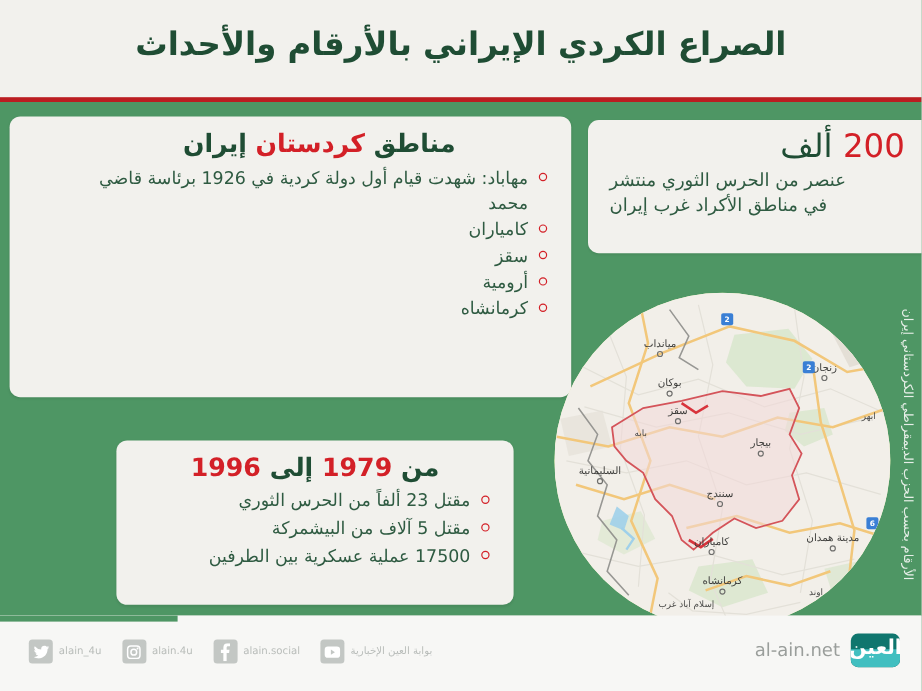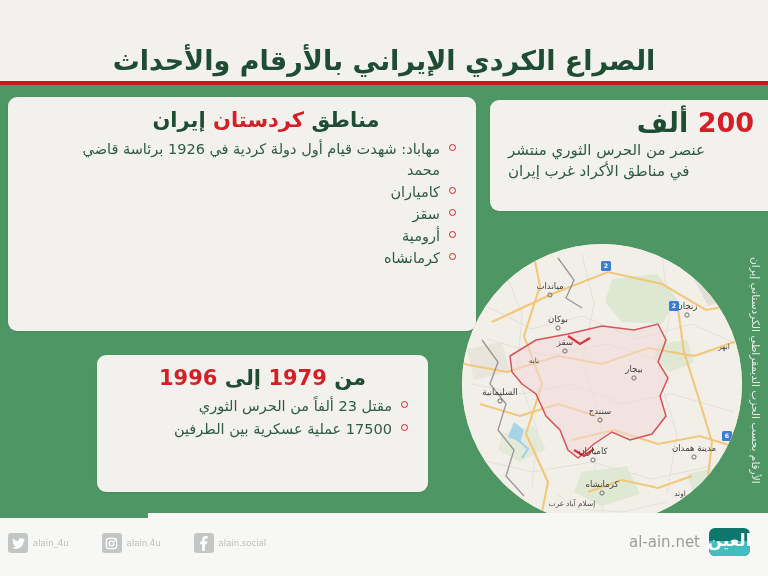--- a/index.html
+++ b/index.html
@@ -9,21 +9,21 @@
     background:#f2f1ed;
     font-family:"DejaVu Sans","Liberation Sans",sans-serif;
     position:relative;
   }
   .page{position:absolute;inset:0;}
 
   
   .header{
     position:absolute;left:0;top:0;width:768px;height:81px;
     background:#f2f1ed;
-    display:flex;align-items:flex-end;justify-content:center;
+    display:flex;align-items:center;justify-content:center;
   }
   .header-title{
     font-size:27px;font-weight:bold;color:#1f4d34;
     letter-spacing:0;line-height:1.2;white-space:nowrap;
     padding-bottom:4px;
   }
   .red-rule{
     position:absolute;left:0;top:81px;width:768px;height:4px;background:#bb1d21;
   }
 
@@ -31,21 +31,21 @@
   .body-green{
     position:absolute;left:0;top:85px;width:768px;height:428px;background:#4e9664;
   }
 
   
   .card{
     position:absolute;background:#f2f1ed;border-radius:9px;
     box-shadow:0 1px 2px rgba(0,0,0,.08);
   }
   .card-regions{left:8px;top:97px;width:420px;height:234px;padding-left:48px;}
-  .card-years{left:97px;top:355px;width:331px;height:137px;}
+  .card-years{left:97px;top:367px;width:331px;height:137px;}
   .card-guard{left:490px;top:100px;width:286px;height:111px;border-radius:9px 0 0 9px;}
 
   .card-title{
     text-align:center;font-weight:bold;color:#1f4d34;
     line-height:1.25;
   }
   .card-regions .card-title{font-size:21px;margin:10px 18px 6px 18px;}
   .card-years .card-title{font-size:21px;margin:10px 16px 5px 16px;}
   .t-red{color:#d32027;}
   .t-green{color:#1f4d34;}
@@ -59,21 +59,21 @@
   }
   ul.blist li .bullet{
     position:absolute;right:0;top:5px;
     width:7px;height:7px;border:1.6px solid #d32027;border-radius:50%;
     box-sizing:border-box;
   }
   .card-years ul.blist li{font-size:14.5px;line-height:1.5;}
 
   
   .guard-big{
-    text-align:right;font-size:27px;font-weight:bold;line-height:1.1;
+    text-align:right;font-size:27px;font-weight:normal;line-height:1.1;
     margin:8px 22px 2px 18px;
   }
   .guard-sub{
     text-align:left;color:#2f5b42;font-size:15px;line-height:1.45;
     margin:0 22px 0 18px;
   }
 
   
   .map-wrap{
     position:absolute;left:462px;top:244px;width:280px;height:280px;
@@ -97,21 +97,21 @@
   }
 
   
   .footer{
     position:absolute;left:0;top:513px;width:768px;height:63px;background:#f7f7f5;
   }
   .footer-green-tab{
     position:absolute;left:0;top:513px;width:148px;height:5px;background:#4e9664;
   }
   .socials{
-    position:absolute;left:8px;top:533px;display:flex;align-items:center;gap:16px;
+    position:absolute;left:24px;top:533px;display:flex;align-items:center;gap:0;
     direction:ltr;
   }
   .social{display:flex;align-items:center;margin-right:17px;}
   .social .sq{
     width:20px;height:20px;border-radius:3px;background:#c3c7c4;
     display:flex;align-items:center;justify-content:center;
   }
   .social .sq svg{display:block;}
   .social .handle{
     margin-left:5px;font-size:8.5px;color:#b9bdba;white-space:nowrap;direction:rtl;
@@ -164,20 +164,21 @@
 
   <div class="card card-years">
     <div class="card-title">
       <span class="t-green">من</span>
       <span class="t-red">1979</span>
       <span class="t-green">إلى</span>
       <span class="t-red">1996</span>
     </div>
     <ul class="blist">
       <li><span class="bullet"></span><span>مقتل 23 ألفاً من الحرس الثوري</span></li>
+      <li><span class="bullet"></span><span>مقتل 5 آلاف من البيشمركة</span></li>
       <li><span class="bullet"></span><span>17500 عملية عسكرية بين الطرفين</span></li>
     </ul>
   </div>
 
   <div class="card card-guard">
     <div class="guard-big">
       <span class="t-red">200</span>
       <span class="t-green">ألف</span>
     </div>
     <div class="guard-sub">عنصر من الحرس الثوري منتشر</div>
@@ -296,20 +297,29 @@
       <span class="handle">alain.4u</span>
     </a>
     <a class="social">
       <span class="sq">
         <svg width="9" height="15" viewBox="0 0 12 22">
             <path fill="#fff" d="M8 22V12h3l.5-4H8V5.6c0-1.1.3-1.9 2-1.9h2.1V.2C11.7.1 10.4 0 9 0 6 0 4 1.8 4 5.2V8H1v4h3v10z"></path>
           </svg>
       </span>
       <span class="handle">alain.social</span>
     </a>
+    <a class="social">
+      <span class="sq">
+        <svg width="14" height="11" viewBox="0 0 24 18">
+            <rect x="1" y="1" width="22" height="16" rx="4.5" fill="#fff"></rect>
+            <path d="M9.8 5.2 L15.6 9 L9.8 12.8 Z" fill="#c3c7c4"></path>
+          </svg>
+      </span>
+      <span class="handle">بوابة العين الإخبارية</span>
+    </a>
   </div>
 
   <div class="brand">
     <span class="brand-url">al-ain.net</span>
     <span class="brand-logo">
       <span class="wave"></span>
       <span class="mark">العين</span>
     </span>
   </div>
 

